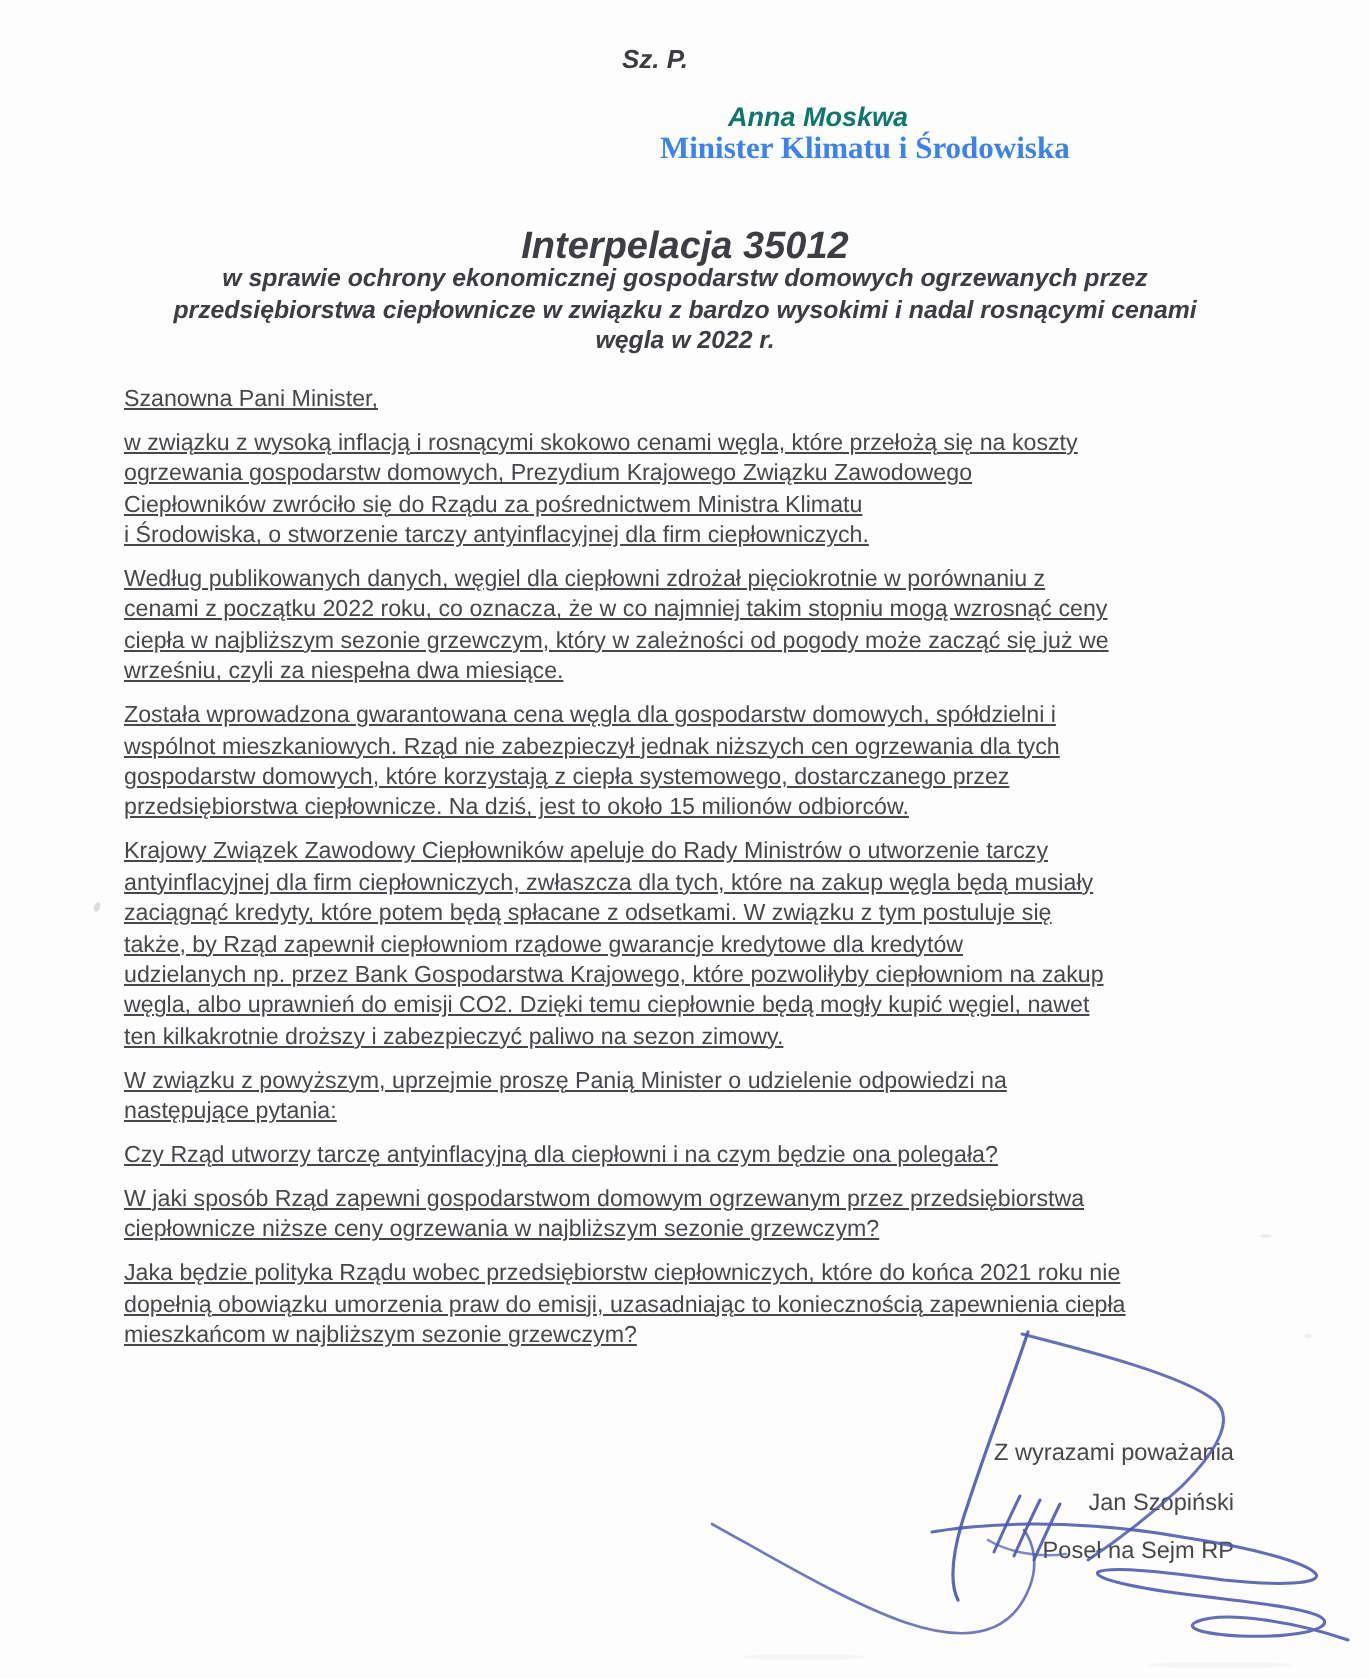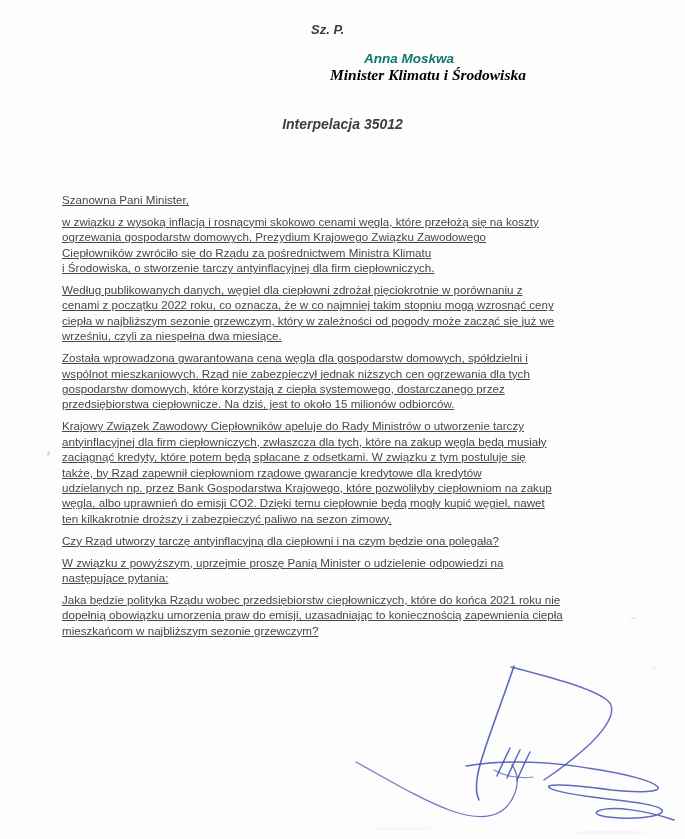--- a/index.html
+++ b/index.html
@@ -18,30 +18,30 @@
     position:absolute;left:311px;top:22px;
     font-size:13px;font-weight:bold;font-style:italic;color:#3b3d41;
   }
   .recipient-name{
     position:absolute;left:332px;top:51px;
     font-size:13.5px;font-weight:bold;font-style:italic;color:#0f766e;margin-left:32px;
   }
   .recipient-title{
     position:absolute;left:330px;top:66px;
     font-family:"Liberation Serif",serif;
-    font-size:15.5px;font-weight:bold;font-style:italic;color:#000000;
+    font-size:15.5px;font-weight:bold;color:#3b82f6;
   }
   
   .title-block{
     position:absolute;left:40px;right:40px;top:116px;
     text-align:center;
     font-weight:bold;font-style:italic;
     color:#3c3e43;
   }
-  .title-heading{font-size:14px;line-height:16px;font-style:italic;}
+  .title-heading{font-size:19px;line-height:16px;font-style:italic;}
   .title-subject{font-size:12.4px;line-height:15.6px;white-space:pre-line;}
   
   .body-block{
     position:absolute;left:62px;top:192px;width:568px;
     font-size:11.6px;line-height:15.4px;text-decoration:underline;
   }
   .body-block p{
     margin:0 0 6.5px 0;
     white-space:pre-line;
   }
@@ -70,20 +70,23 @@
 <body>
 
 <div class="page">
 
   <div class="sz-p">Sz. P.</div>
   <div class="recipient-name">Anna Moskwa</div>
   <div class="recipient-title">Minister Klimatu i Środowiska</div>
 
   <div class="title-block">
     <div class="title-heading">Interpelacja 35012</div>
+    <div class="title-subject">w sprawie ochrony ekonomicznej gospodarstw domowych ogrzewanych przez
+przedsiębiorstwa ciepłownicze w związku z bardzo wysokimi i nadal rosnącymi cenami
+węgla w 2022 r.</div>
   </div>
 
   <div class="body-block">
     <p>Szanowna Pani Minister,</p>
     <p>w związku z wysoką inflacją i rosnącymi skokowo cenami węgla, które przełożą się na koszty
 ogrzewania gospodarstw domowych, Prezydium Krajowego Związku Zawodowego
 Ciepłowników zwróciło się do Rządu za pośrednictwem Ministra Klimatu
 i Środowiska, o stworzenie tarczy antyinflacyjnej dla firm ciepłowniczych.</p>
     <p>Według publikowanych danych, węgiel dla ciepłowni zdrożał pięciokrotnie w porównaniu z
 cenami z początku 2022 roku, co oznacza, że w co najmniej takim stopniu mogą wzrosnąć ceny
@@ -93,28 +96,35 @@
 wspólnot mieszkaniowych. Rząd nie zabezpieczył jednak niższych cen ogrzewania dla tych
 gospodarstw domowych, które korzystają z ciepła systemowego, dostarczanego przez
 przedsiębiorstwa ciepłownicze. Na dziś, jest to około 15 milionów odbiorców.</p>
     <p>Krajowy Związek Zawodowy Ciepłowników apeluje do Rady Ministrów o utworzenie tarczy
 antyinflacyjnej dla firm ciepłowniczych, zwłaszcza dla tych, które na zakup węgla będą musiały
 zaciągnąć kredyty, które potem będą spłacane z odsetkami. W związku z tym postuluje się
 także, by Rząd zapewnił ciepłowniom rządowe gwarancje kredytowe dla kredytów
 udzielanych np. przez Bank Gospodarstwa Krajowego, które pozwoliłyby ciepłowniom na zakup
 węgla, albo uprawnień do emisji CO2. Dzięki temu ciepłownie będą mogły kupić węgiel, nawet
 ten kilkakrotnie droższy i zabezpieczyć paliwo na sezon zimowy.</p>
-    <p>Czy Rząd utworzy tarczę antyinflacyjną dla ciepłowni i na czym będzie ona polegała?</p>
     <p>W związku z powyższym, uprzejmie proszę Panią Minister o udzielenie odpowiedzi na
 następujące pytania:</p>
+    <p>Czy Rząd utworzy tarczę antyinflacyjną dla ciepłowni i na czym będzie ona polegała?</p>
+    <p>W jaki sposób Rząd zapewni gospodarstwom domowym ogrzewanym przez przedsiębiorstwa
+ciepłownicze niższe ceny ogrzewania w najbliższym sezonie grzewczym?</p>
     <p>Jaka będzie polityka Rządu wobec przedsiębiorstw ciepłowniczych, które do końca 2021 roku nie
 dopełnią obowiązku umorzenia praw do emisji, uzasadniając to koniecznością zapewnienia ciepła
 mieszkańcom w najbliższym sezonie grzewczym?</p>
   </div>
 
+  <div class="closing-block">
+    <div>Z wyrazami poważania</div>
+    <div>Jan Szopiński</div>
+    <div>Poseł na Sejm RP</div>
+  </div>
 
   <svg class="signature-svg" viewBox="0 0 685 839" fill="none" stroke="#4a58b4" stroke-linecap="round" stroke-linejoin="round">
 
     <path d="M 356,762 C 392,782 424,801 452,811 C 484,822 506,817 515,793 C 519,782 517,772 512,765" stroke-width="1.3" opacity="0.8"></path>
 
     <path d="M 514,666 C 505,693 492,727 484,752 C 477,772 474,790 479,800" stroke-width="1.6" opacity="0.9"></path>
 
     <path d="M 511,667 C 542,675 590,687 607,700 C 617,708 611,723 591,743 C 575,758 556,772 544,780" stroke-width="1.5" opacity="0.85"></path>
 
     <path d="M 497,776 C 501,767 506,756 510,748" stroke-width="1.5" opacity="0.9"></path>

